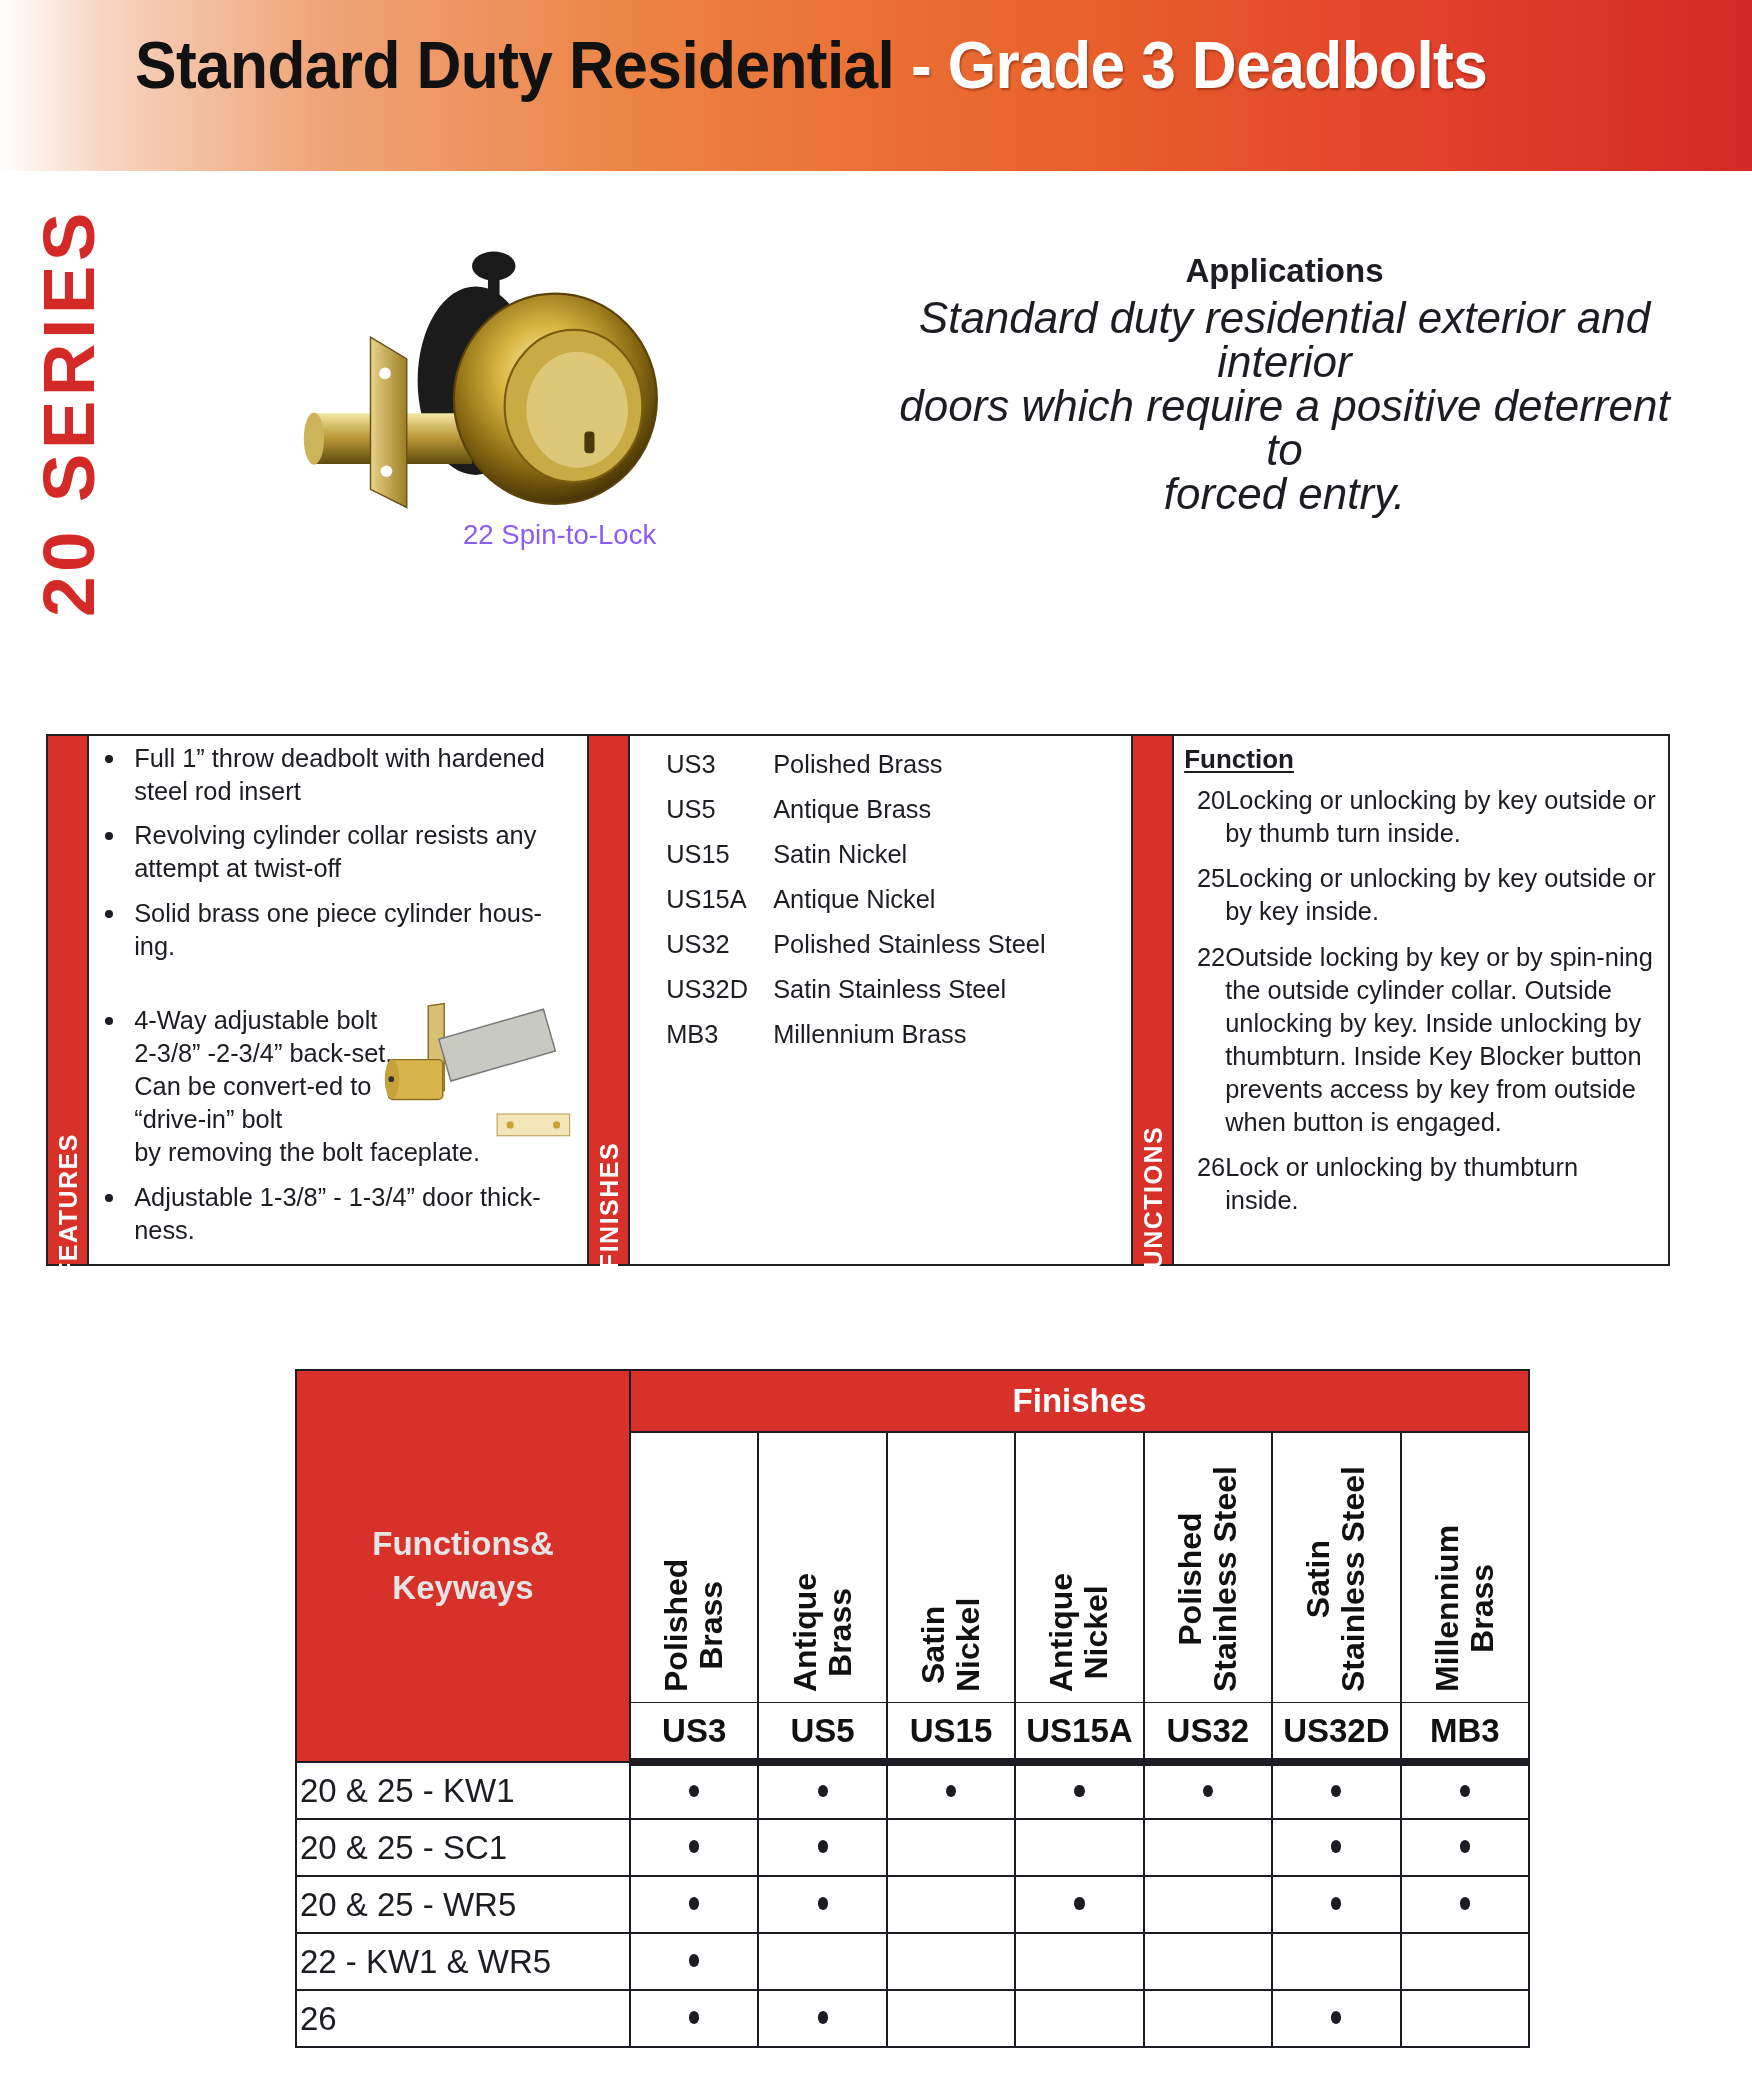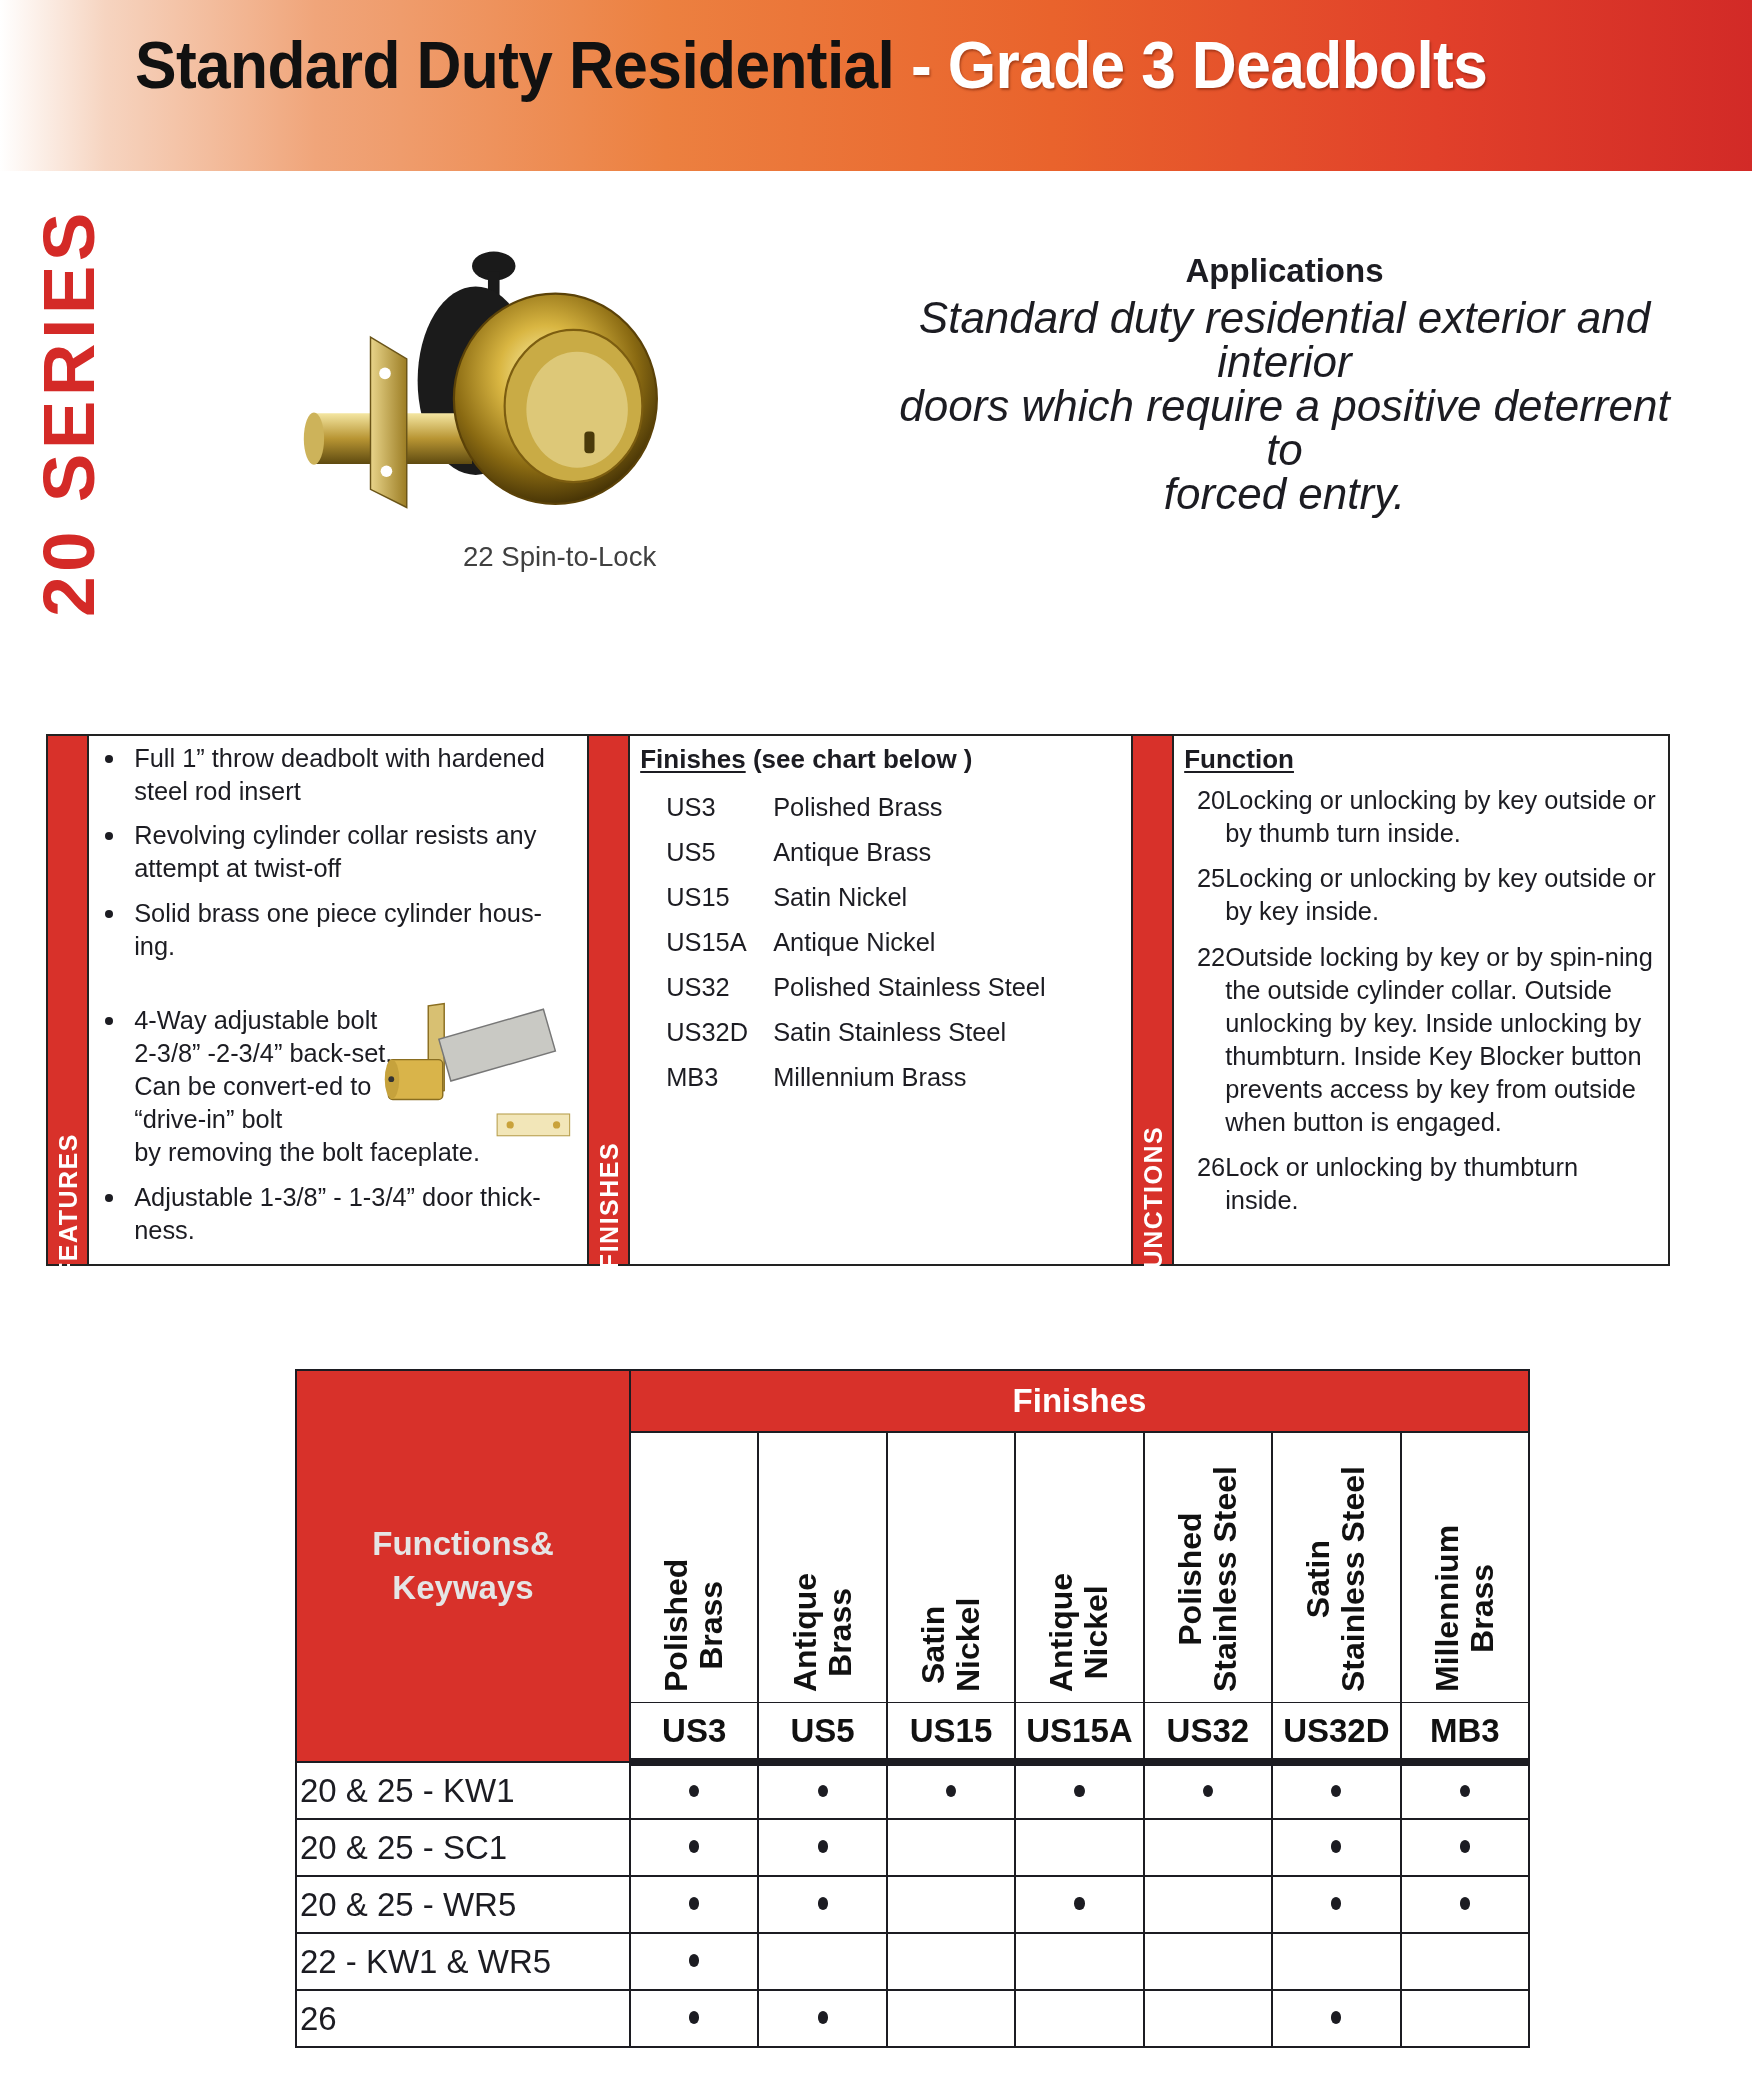--- a/index.html
+++ b/index.html
@@ -25,21 +25,21 @@
   .series-label {
     position: absolute; left: 29px; top: 617px; width: 377px; height: 80px;
     transform: rotate(-90deg); transform-origin: left top;
     color: #d42a27; font-size: 73px; font-weight: bold; letter-spacing: 4.4px;
     white-space: nowrap; line-height: 80px;
   }
 
   
   .product { position: absolute; left: 298px; top: 250px; width: 377px; height: 283px; }
   .product-caption {
-    position: absolute; left: 463px; top: 541px; font-size: 27.6px; color: #404040; white-space: nowrap;
+    position: absolute; left: 463px; top: 519px; font-size: 27.6px; color: #8b5cf6; white-space: nowrap;
   }
 
   
   .applications {
     position: absolute; left: 896px; top: 245px; width: 777px; text-align: center;
   }
   .applications h2 { margin: 0; font-size: 33px; font-weight: bold; line-height: 51px; }
   .applications p { margin: 0; font-size: 44px; line-height: 44px; font-style: italic; }
 
   
@@ -194,21 +194,20 @@
         <li>Adjustable 1-3/8” - 1-3/4” door thick-ness.</li>
       </ul>
     </div>
   </div>
 
   <div class="panel panel-finishes">
     <div class="panel-strip">
       <span>FINISHES</span>
     </div>
     <div class="panel-content">
-      <div class="finishes-title"><u>Finishes</u><span> (see chart below )</span></div>
       <div class="finish-row">
           <span class="code">US3</span>
           <span>Polished Brass</span>
         </div>
       <div class="finish-row">
           <span class="code">US5</span>
           <span>Antique Brass</span>
         </div>
       <div class="finish-row">
           <span class="code">US15</span>

